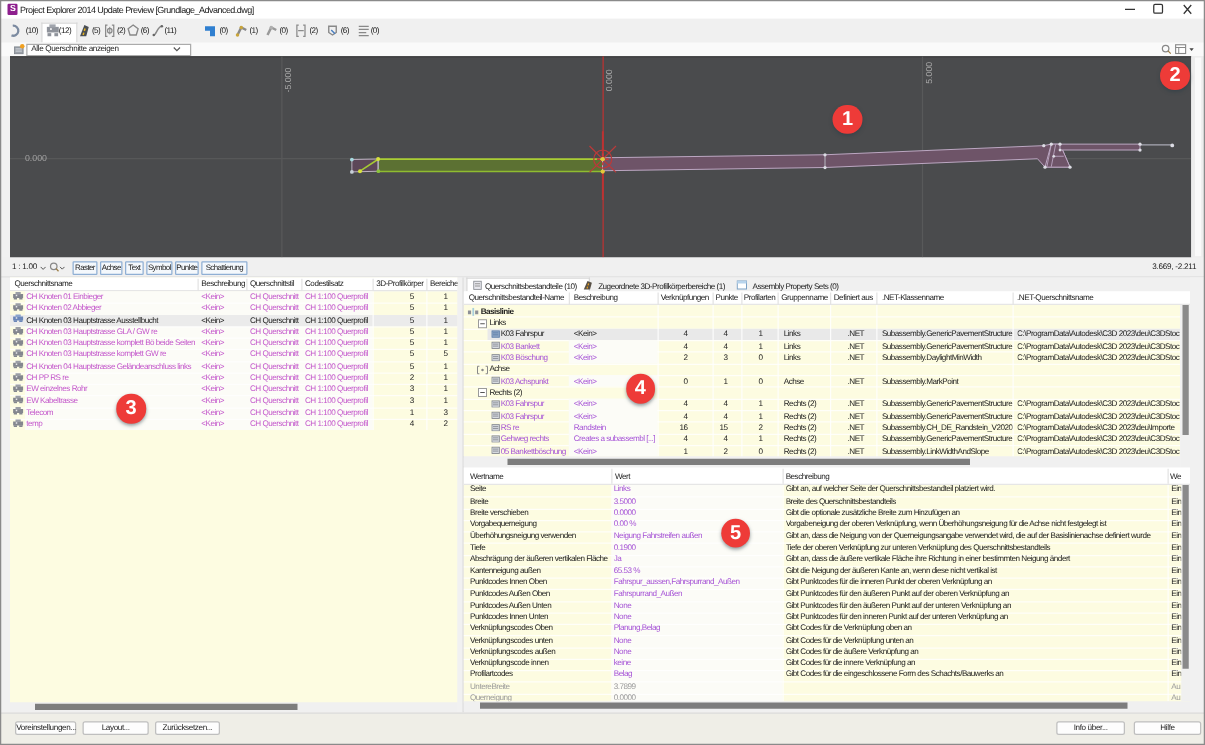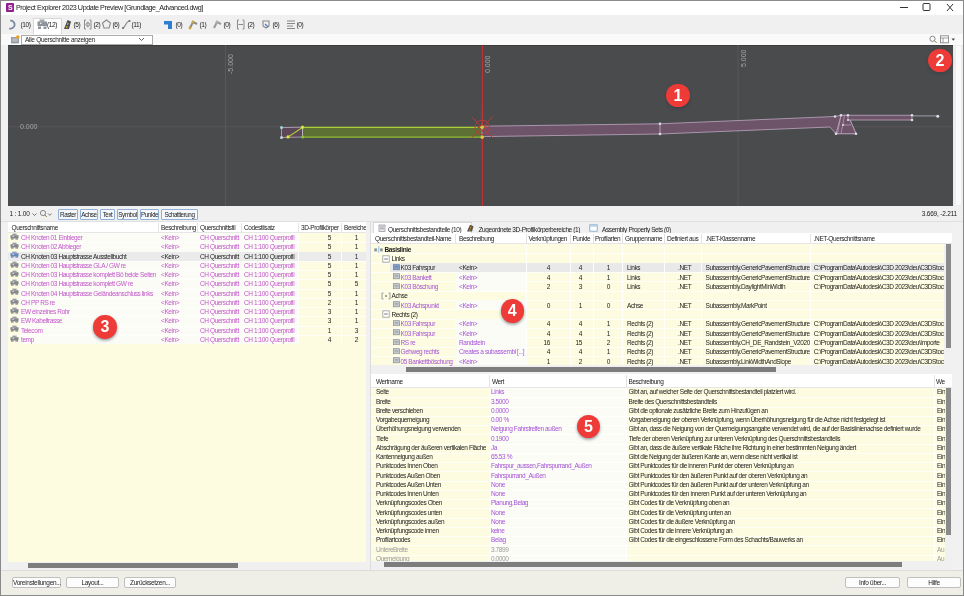--- a/index.html
+++ b/index.html
@@ -20,21 +20,21 @@
 .hdr { font-size:6.5px; letter-spacing:-0.4px; color:#1b1b1b; position:absolute; white-space:nowrap; }
 .vline { position:absolute; width:1px; background:#e3e3e3; }
 </style></head>
 <body>
 
 <div class="abs" style="left:0;top:0;width:964px;height:596px;border:1px solid #8a8a8a;z-index:99;pointer-events:none;"></div>
 
 <div class="abs" style="left:0;top:0;width:964px;height:15px;background:#ffffff;"></div>
 <div class="abs" style="left:6px;top:3px;width:8px;height:9px;background:#8e1f8e;border-radius:1px;"></div>
 <div class="abs" style="left:8px;top:4px;width:4px;height:7px;color:#fff;font-size:7px;font-weight:bold;line-height:7px;">S</div>
-<div class="abs" style="left:16px;top:2.8px;font-size:7.2px;letter-spacing:-0.42px;color:#1a1a1a;white-space:nowrap;">Project Explorer 2023 Update Preview [Grundlage_Advanced.dwg]</div>
+<div class="abs" style="left:16px;top:2.8px;font-size:7.2px;letter-spacing:-0.42px;color:#1a1a1a;white-space:nowrap;">Project Explorer 2014 Update Preview [Grundlage_Advanced.dwg]</div>
 <svg class="abs" style="left:890px;top:0;width:70px;height:15px;" viewBox="0 0 70 15">
  <line x1="10" y1="7.5" x2="18" y2="7.5" stroke="#333" stroke-width="1"></line>
  <rect x="33" y="3.5" width="7" height="7" fill="none" stroke="#333" stroke-width="1" rx="1"></rect>
  <path d="M57 4 L63 11 M63 4 L57 11" stroke="#333" stroke-width="1"></path>
 </svg>
 
 <div class="abs" style="left:0;top:15px;width:964px;height:19px;background:#f0f0f0;"></div>
 <div class="abs" style="left:33px;top:18px;width:29px;height:16px;background:#fff;border:1px solid #d8d8d8;border-bottom:none;"></div>
 <svg class="abs" style="left:0;top:15px;width:320px;height:19px;" viewBox="0 0 320 19">
 

